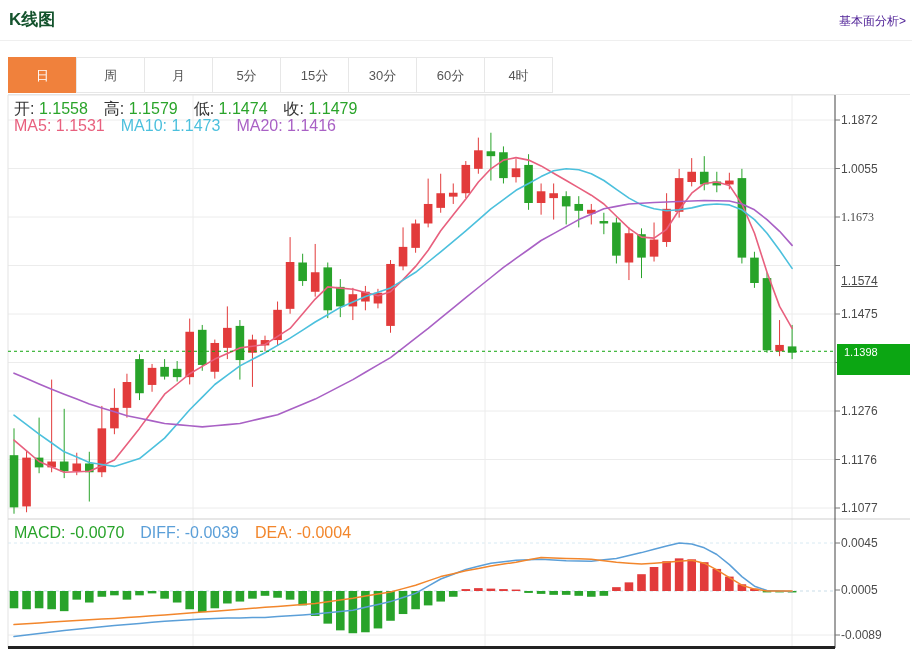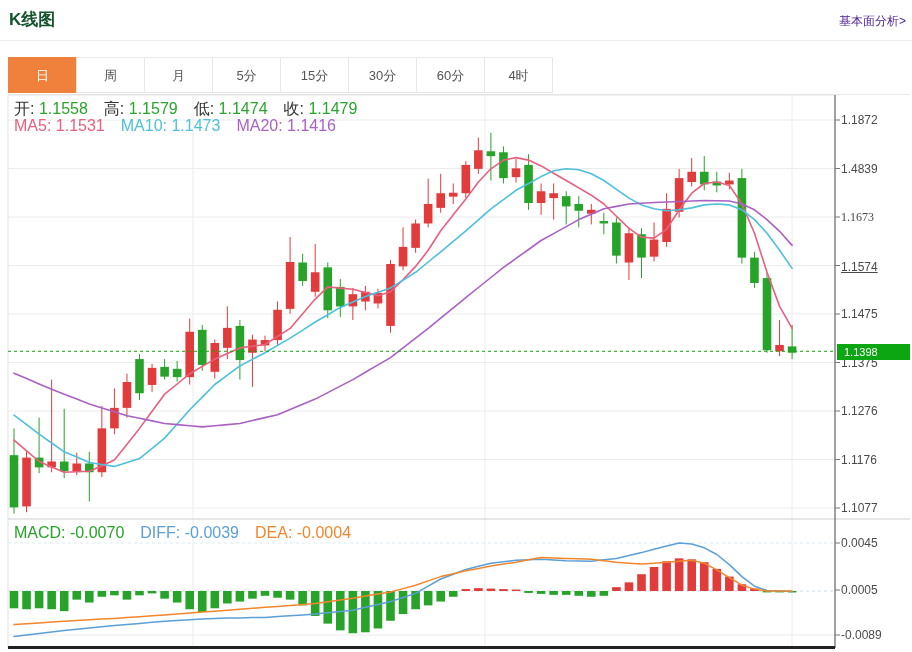--- a/index.html
+++ b/index.html
@@ -15,21 +15,21 @@
        background:#fff;border:1px solid #e7e7e7;margin-left:-1px;box-sizing:border-box;cursor:pointer;}
   .tab.sel{background:#f0813c;border-color:#f0813c;color:#fff;}
   .legend-row{position:absolute;font-size:16px;white-space:nowrap;}
   .legend-row .lbl{color:#333;}
   .legend-row .itm{margin-right:16px;}
   #ohlc-row{left:14px;top:99px;}
   #ma-row{left:14px;top:117px;}
   #macd-row{left:14px;top:524px;}
   svg{position:absolute;left:0;top:0;}
   .axis-label{position:absolute;left:841px;width:68px;font-size:12px;color:#4a4a4a;height:14px;line-height:14px;}
-  .price-tag{position:absolute;left:837px;top:344px;width:73px;height:16px;background:#0ca613;
+  .price-tag{position:absolute;left:837px;top:344px;width:73px;height:31px;background:#0ca613;
              color:#fff;font-size:11px;line-height:16px;padding-left:7px;box-sizing:border-box;z-index:5;}
 </style>
 </head>
 <body>
 
 <div class="widget">
   <div class="page-title">K线图</div>
   <div class="top-link">基本面分析&gt;</div>
   <div class="title-rule"></div>
   <div class="tabbar-baseline"></div>
@@ -273,23 +273,23 @@
       <line x1="835" y1="590" x2="840" y2="590" stroke="#777" stroke-width="1"></line>
       <line x1="835" y1="635" x2="840" y2="635" stroke="#777" stroke-width="1"></line>
     </svg>
 
   <div class="legend-row" id="ohlc-row"><span class="itm"><span class="lbl">开:</span><span style="color: rgb(42, 164, 42);"> 1.1558</span></span><span class="itm"><span class="lbl">高:</span><span style="color: rgb(42, 164, 42);"> 1.1579</span></span><span class="itm"><span class="lbl">低:</span><span style="color: rgb(42, 164, 42);"> 1.1474</span></span><span class="itm"><span class="lbl">收:</span><span style="color: rgb(42, 164, 42);"> 1.1479</span></span></div>
   <div class="legend-row" id="ma-row"><span class="itm"><span class="lbl" style="color: rgb(232, 96, 126);">MA5:</span><span style="color: rgb(232, 96, 126);"> 1.1531</span></span><span class="itm"><span class="lbl" style="color: rgb(76, 192, 221);">MA10:</span><span style="color: rgb(76, 192, 221);"> 1.1473</span></span><span class="itm"><span class="lbl" style="color: rgb(169, 97, 197);">MA20:</span><span style="color: rgb(169, 97, 197);"> 1.1416</span></span></div>
   <div class="legend-row" id="macd-row"><span class="itm"><span class="lbl" style="color: rgb(40, 163, 42);">MACD:</span><span style="color: rgb(40, 163, 42);"> -0.0070</span></span><span class="itm"><span class="lbl" style="color: rgb(91, 159, 216);">DIFF:</span><span style="color: rgb(91, 159, 216);"> -0.0039</span></span><span class="itm"><span class="lbl" style="color: rgb(242, 134, 44);">DEA:</span><span style="color: rgb(242, 134, 44);"> -0.0004</span></span></div>
 
   <div id="axis-labels">
       <div class="axis-label" style="top: 113px;">1.1872</div>
-      <div class="axis-label" style="top: 161.5px;">1.4839</div>
+      <div class="axis-label" style="top: 161.5px;">1.0055</div>
       <div class="axis-label" style="top: 210px; font-family: Liberation Serif, serif;">1.1673</div>
-      <div class="axis-label" style="top: 260px; text-decoration: underline;">1.1574</div>
+      <div class="axis-label" style="top: 274px; text-decoration: underline;">1.1574</div>
       <div class="axis-label" style="top: 307px;">1.1475</div>
       <div class="axis-label" style="top: 355.5px;">1.1375</div>
       <div class="axis-label" style="top: 404px;">1.1276</div>
       <div class="axis-label" style="top: 452.5px;">1.1176</div>
       <div class="axis-label" style="top: 501px;">1.1077</div>
       <div class="axis-label" style="top: 536px;">0.0045</div>
       <div class="axis-label" style="top: 583px;">0.0005</div>
       <div class="axis-label" style="top: 628px;">-0.0089</div>
     </div>
   <div class="price-tag">1.1398</div>

